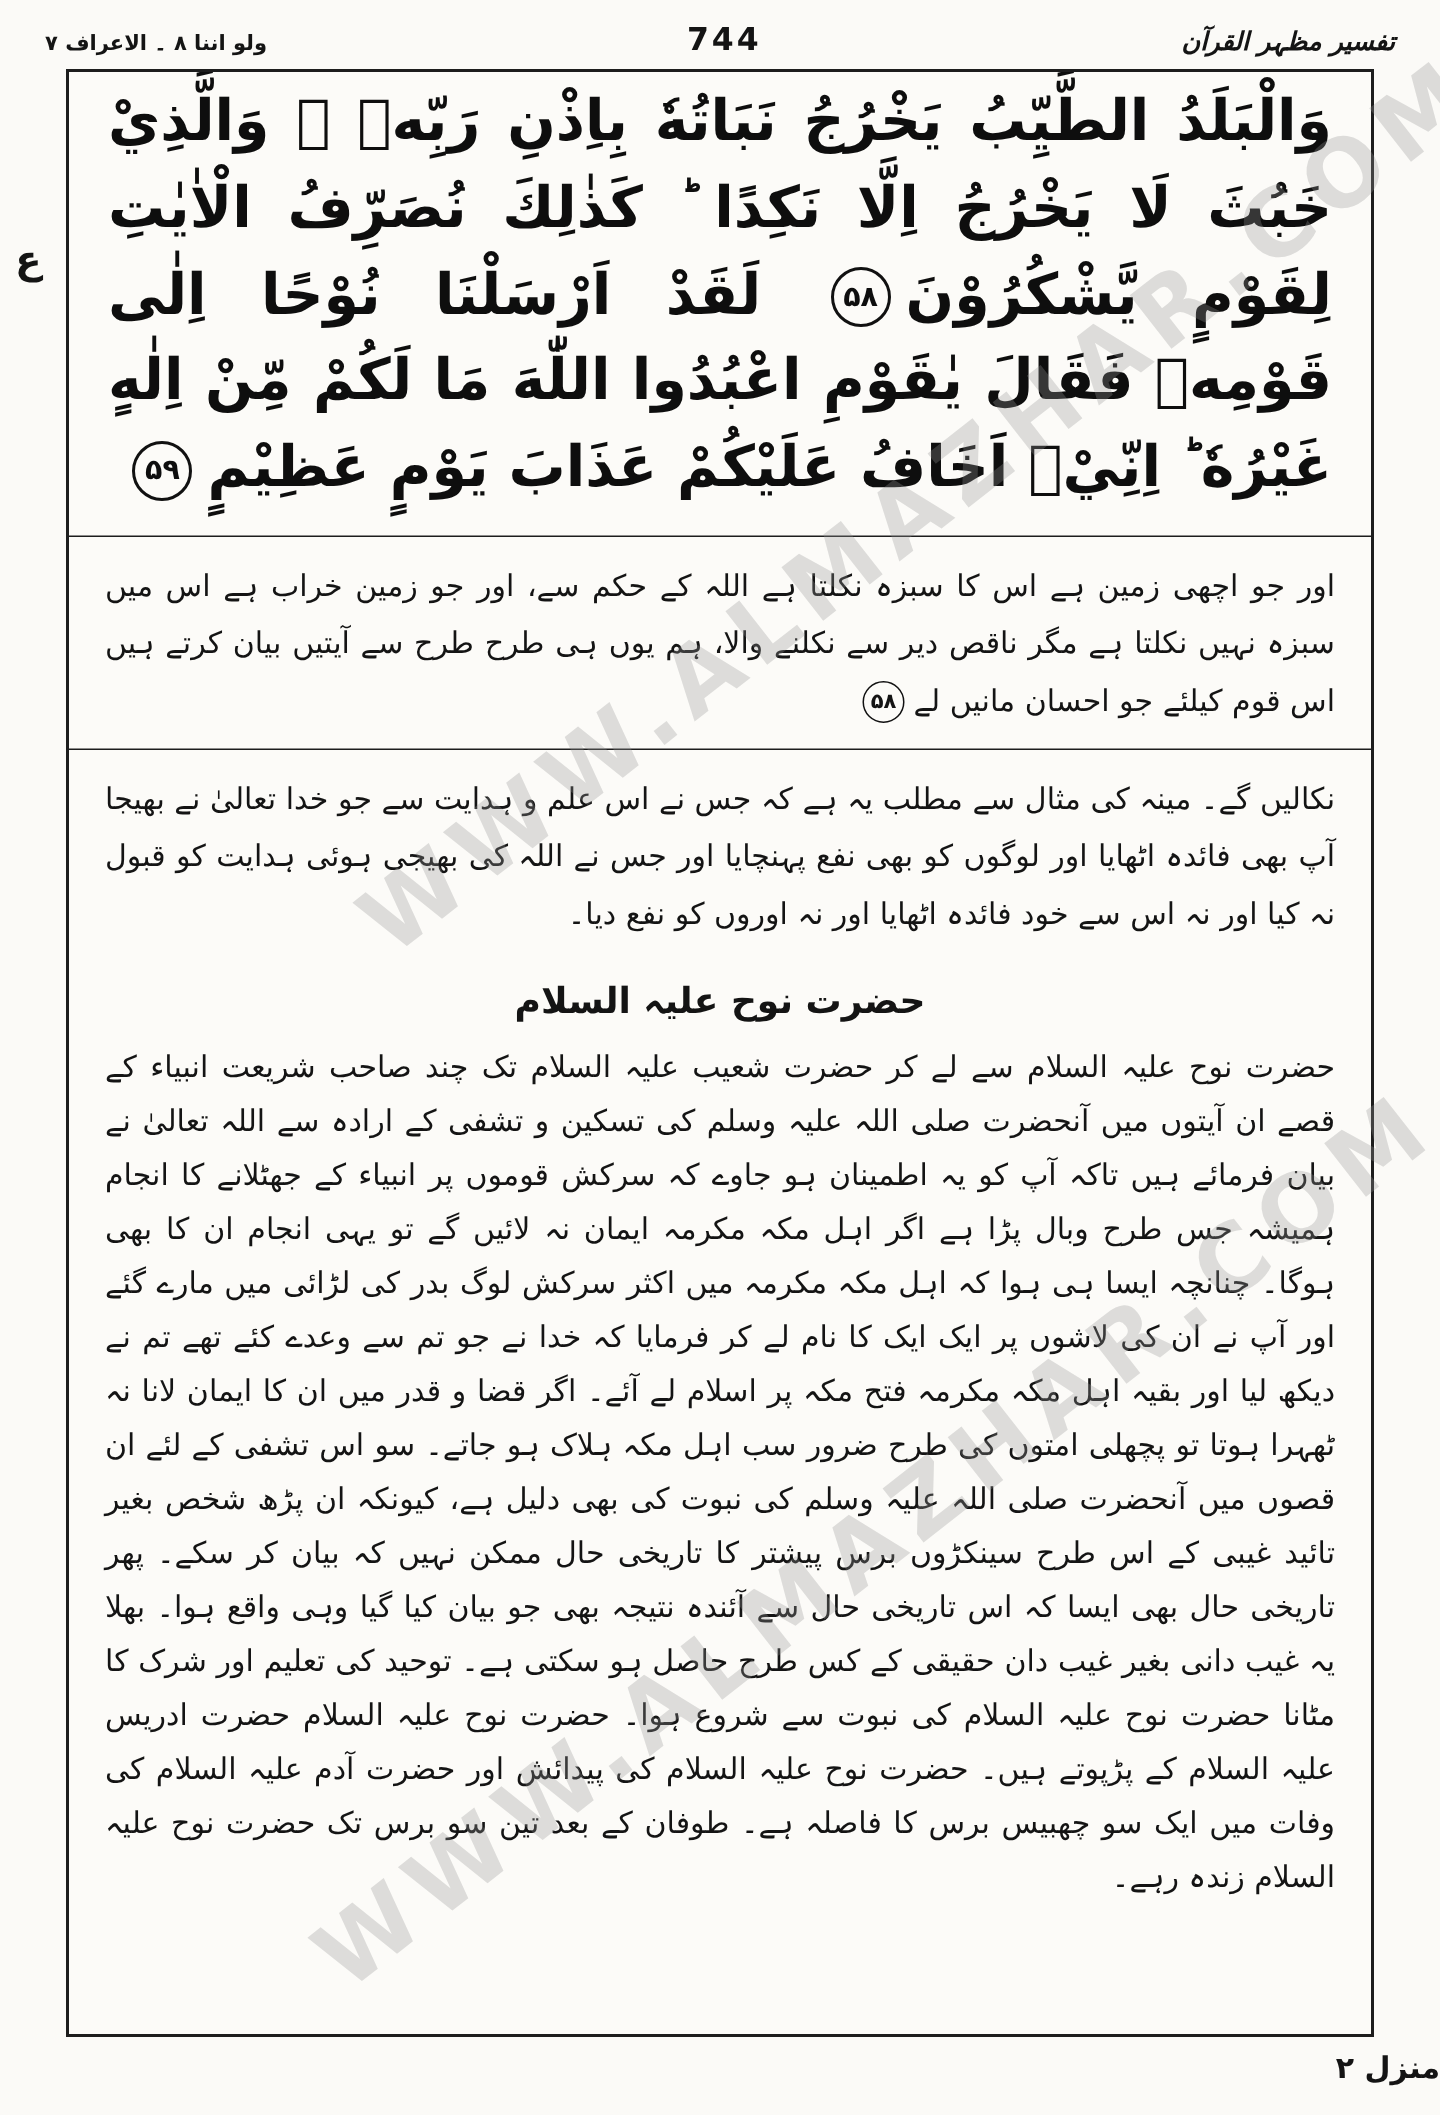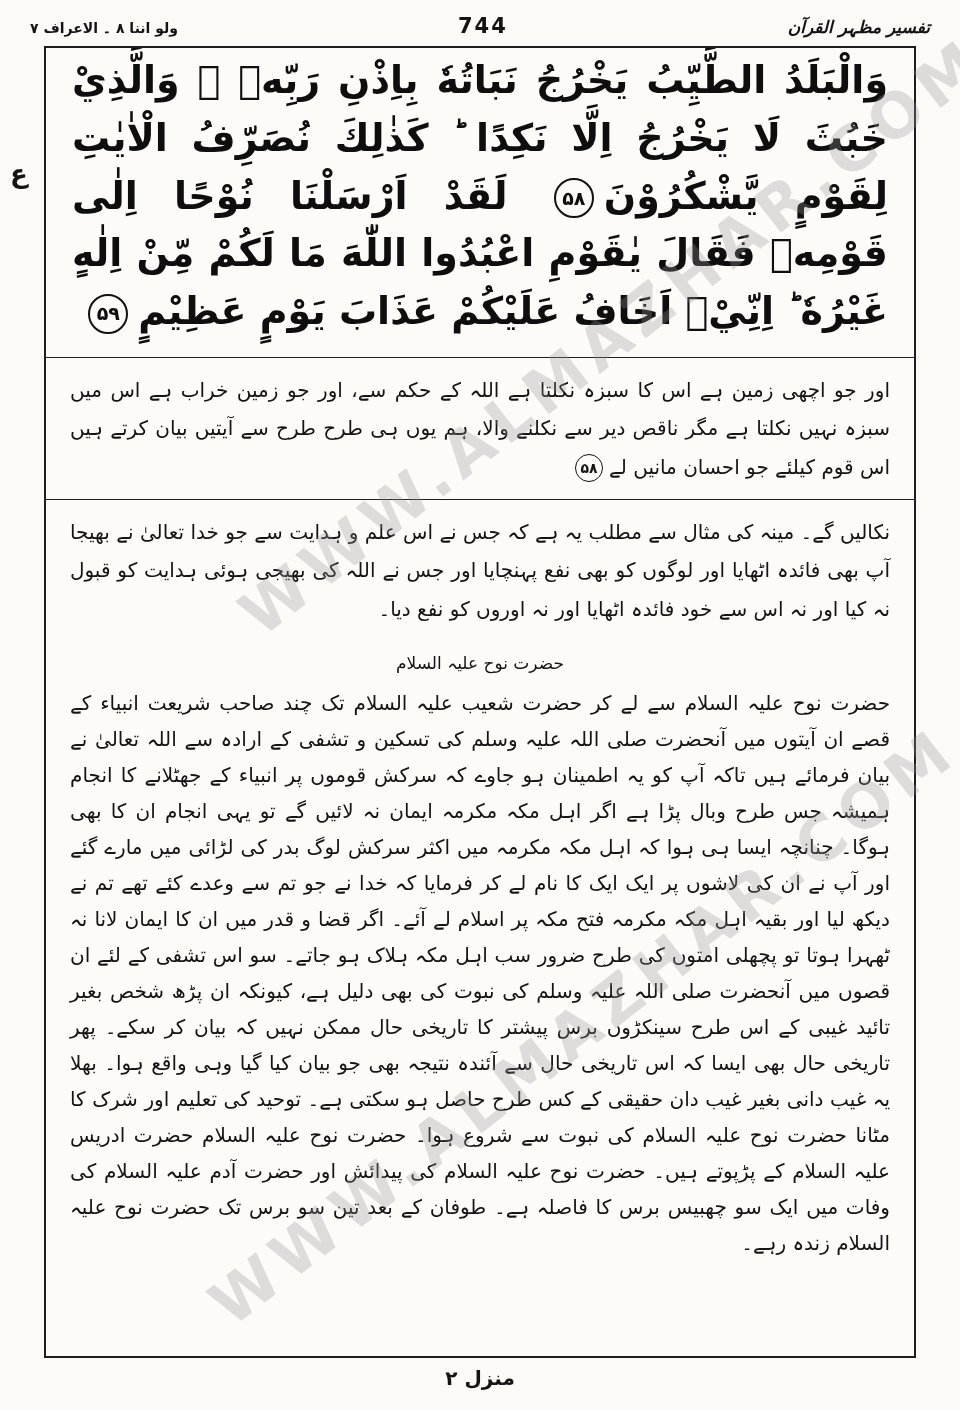--- a/index.html
+++ b/index.html
@@ -78,35 +78,34 @@
     width: 28px; height: 28px;
     border: 1.8px solid #111;
     border-radius: 50%;
     font-size: 14px; font-weight: bold;
     margin: 0 6px;
     vertical-align: middle;
     line-height: 1;
   }
   .section-heading {
     text-align: center;
-    font-size: 17px;
-    font-weight: normal;
+    font-size: 24px;
+    font-weight: bold;
     padding: 12px 0 4px 0;
   }
   .commentary {
     flex: 1;
     padding: 8px 24px 16px 24px;
     font-size: 20px;
     line-height: 1.8;
     text-align: justify;
     overflow: hidden;
   }
   
   .pg-footer {
-    text-align: center;
     font-size: 20px;
     font-weight: bold;
     padding-top: 8px;
   }
   
   .watermark {
     position: absolute;
     direction: ltr;
     font-size: 62px;
     font-weight: bold;

